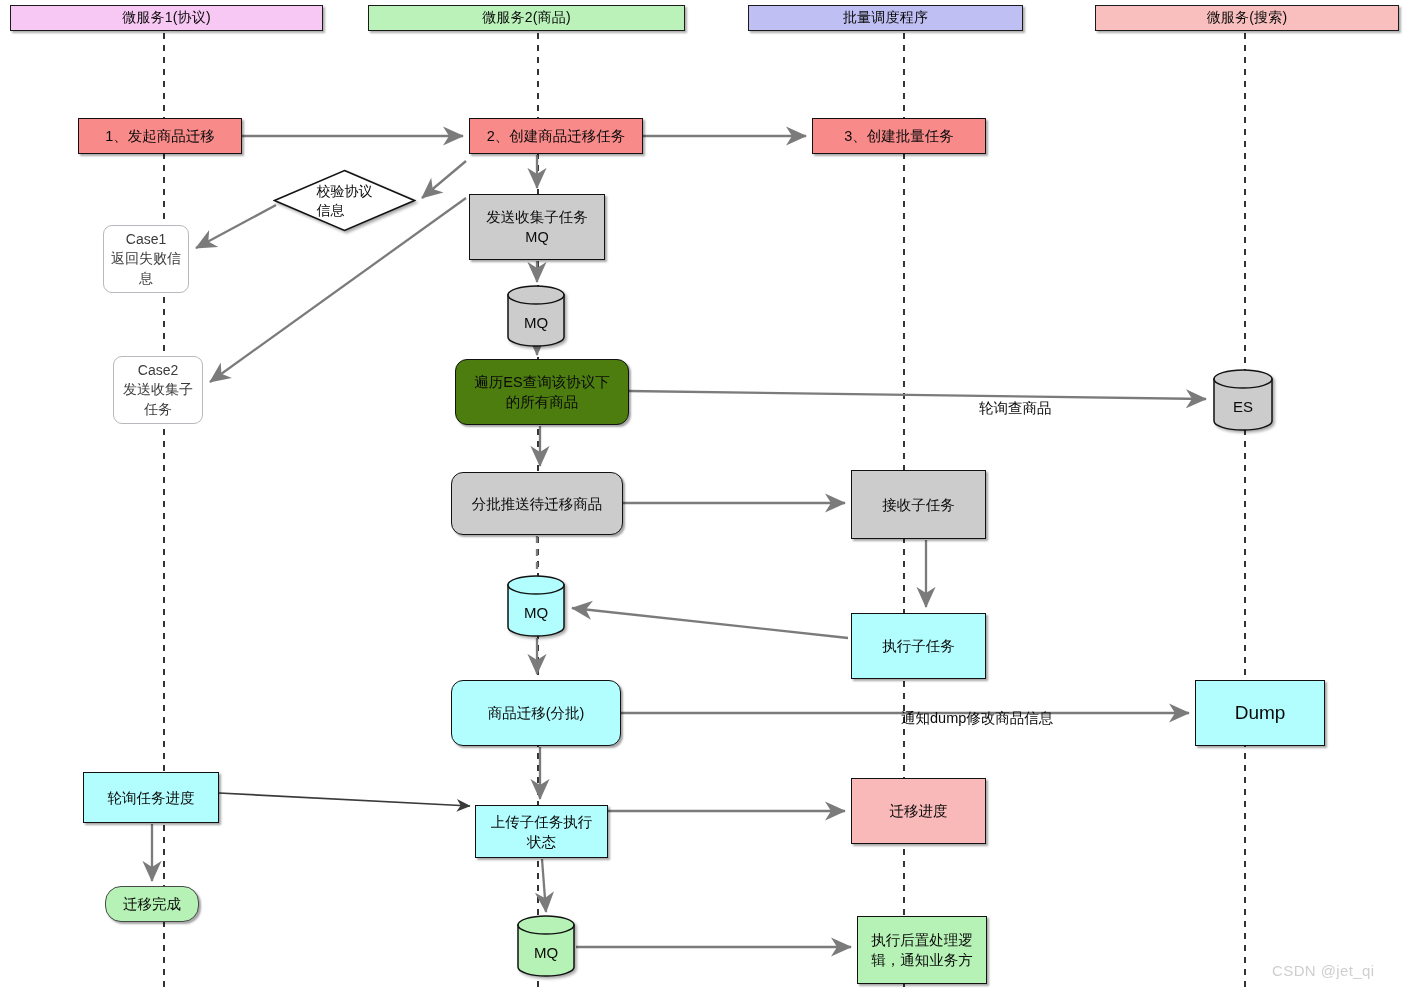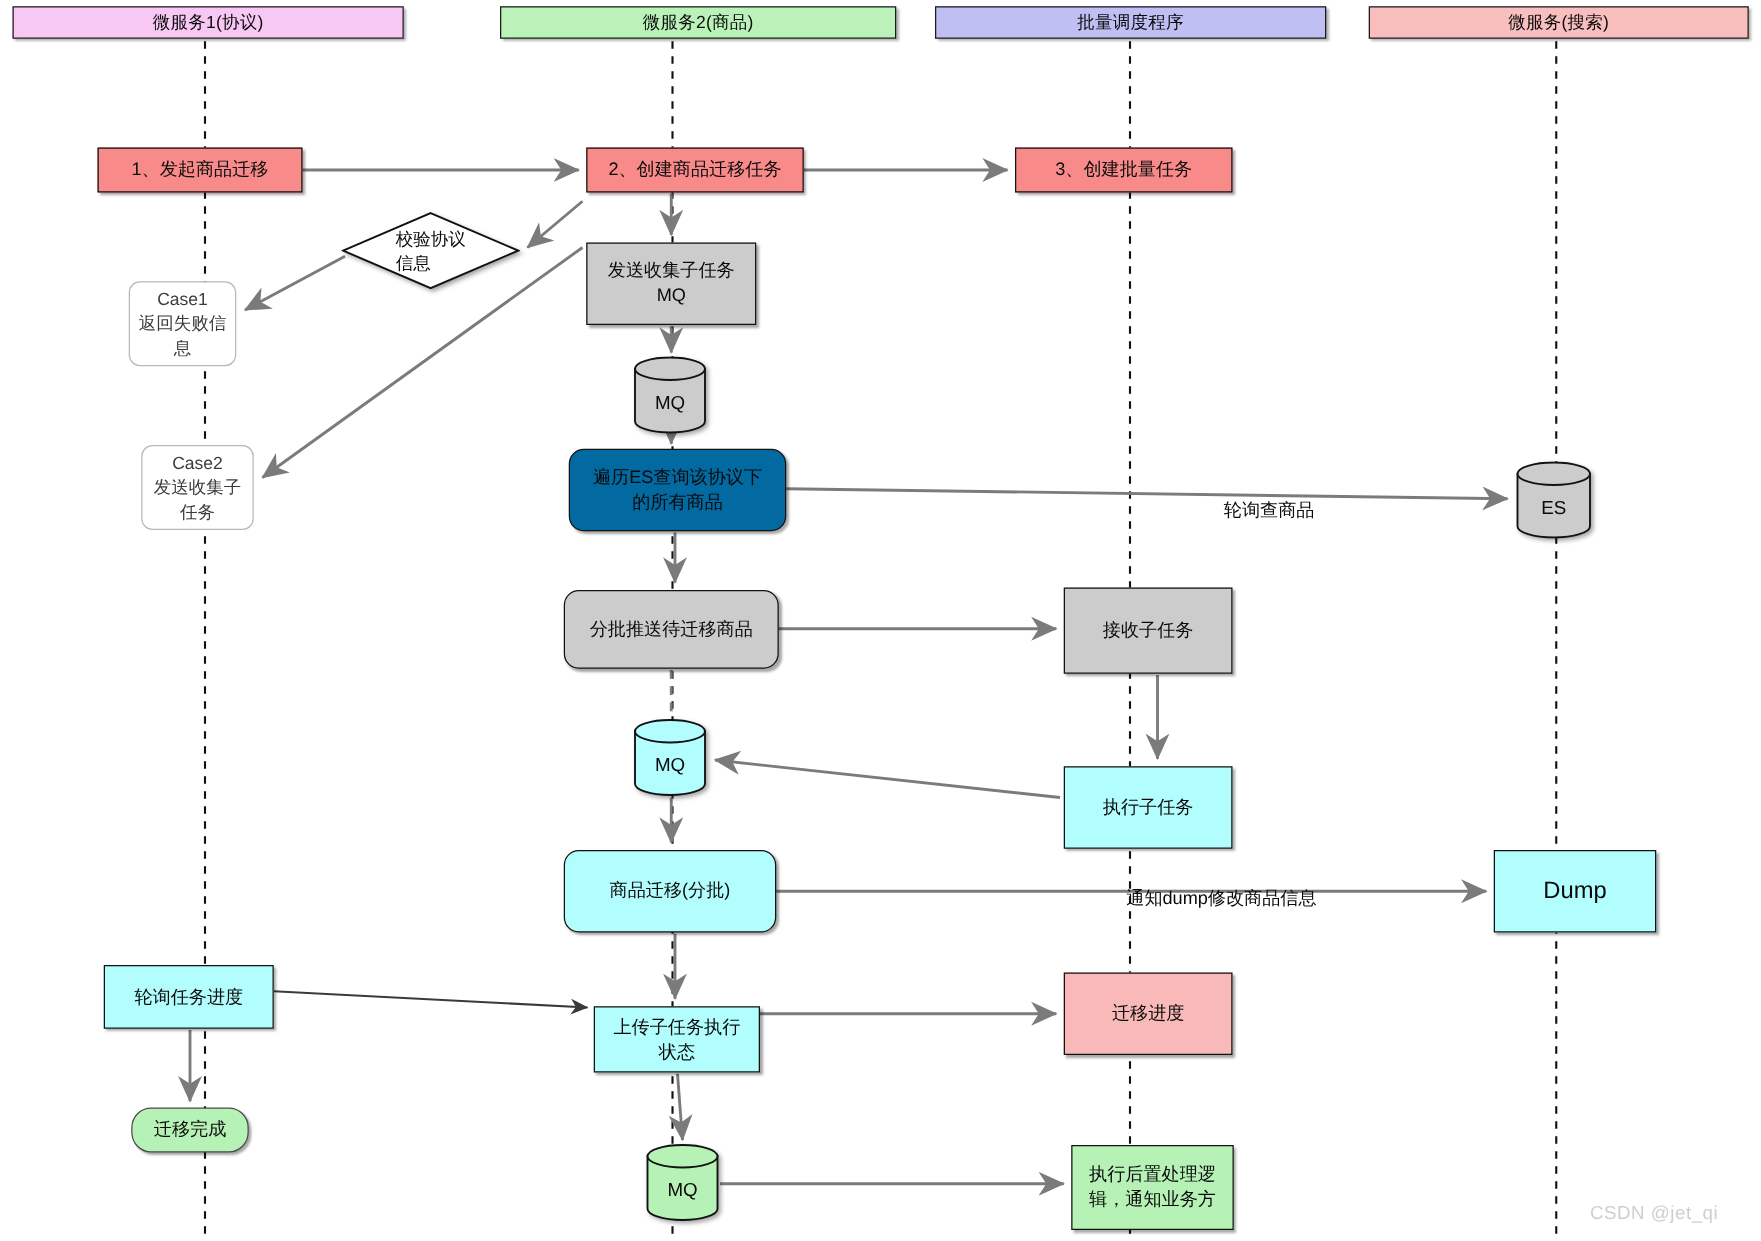--- a/index.html
+++ b/index.html
@@ -151,24 +151,24 @@
 
     <g stroke="#3a3a3a" stroke-width="1.7" fill="none">
 
       <path d="M219,793 L470,806" marker-end="url(#ahd)"></path>
     </g>
   </svg>
 
   <div class="lane-head" style="left:10px;top:5px;width:313px;height:26px;background:#f8c8f4;">
     <span>微服务1(协议)</span>
   </div>
-  <div class="lane-head" style="left:400px;top:5px;width:317px;height:26px;background:#baf2ba;justify-content:center;">
+  <div class="lane-head" style="left:368px;top:5px;width:317px;height:26px;background:#baf2ba;justify-content:center;">
     <span>微服务2(商品)</span>
   </div>
-  <div class="lane-head" style="left:748px;top:5px;width:313px;height:26px;background:#bfbff4;">
+  <div class="lane-head" style="left:748px;top:5px;width:275px;height:26px;background:#bfbff4;">
     <span>批量调度程序</span>
   </div>
   <div class="lane-head" style="left:1095px;top:5px;width:304px;height:26px;background:#f9bfbf;">
     <span>微服务(搜索)</span>
   </div>
 
   <div class="node sharp" style="left:78px;top:118px;width:164px;height:36px;background:#f98a8a;">1、发起商品迁移</div>
 
   <div class="node sharp" style="left:469px;top:118px;width:174px;height:36px;background:#f98a8a;">2、创建商品迁移任务</div>
 
@@ -176,21 +176,21 @@
 
   <div class="node softbox" style="left:103px;top:225px;width:86px;height:68px;">Case1
 返回失败信息</div>
 
   <div class="node softbox" style="left:113px;top:356px;width:90px;height:68px;">Case2
 发送收集子任务</div>
 
   <div class="node sharp" style="left:469px;top:194px;width:136px;height:66px;background:#cccccc;">发送收集子任务
 MQ</div>
 
-  <div class="node round" style="left:455px;top:359px;width:174px;height:66px;background:#0369a1;">遍历ES查询该协议下
+  <div class="node round" style="left:455px;top:359px;width:174px;height:66px;background:#4d7c0f;">遍历ES查询该协议下
 的所有商品</div>
 
   <div class="node round" style="left:451px;top:680px;width:170px;height:66px;background:#b2fdfd;">商品迁移(分批)</div>
 
   <div class="node round" style="left:451px;top:472px;width:172px;height:63px;background:#cccccc;">分批推送待迁移商品</div>
 
   <div class="node sharp" style="left:475px;top:805px;width:133px;height:53px;background:#b2fdfd;">上传子任务执行
 状态</div>
 
   <div class="node sharp" style="left:851px;top:470px;width:135px;height:69px;background:#cccccc;">接收子任务</div>

